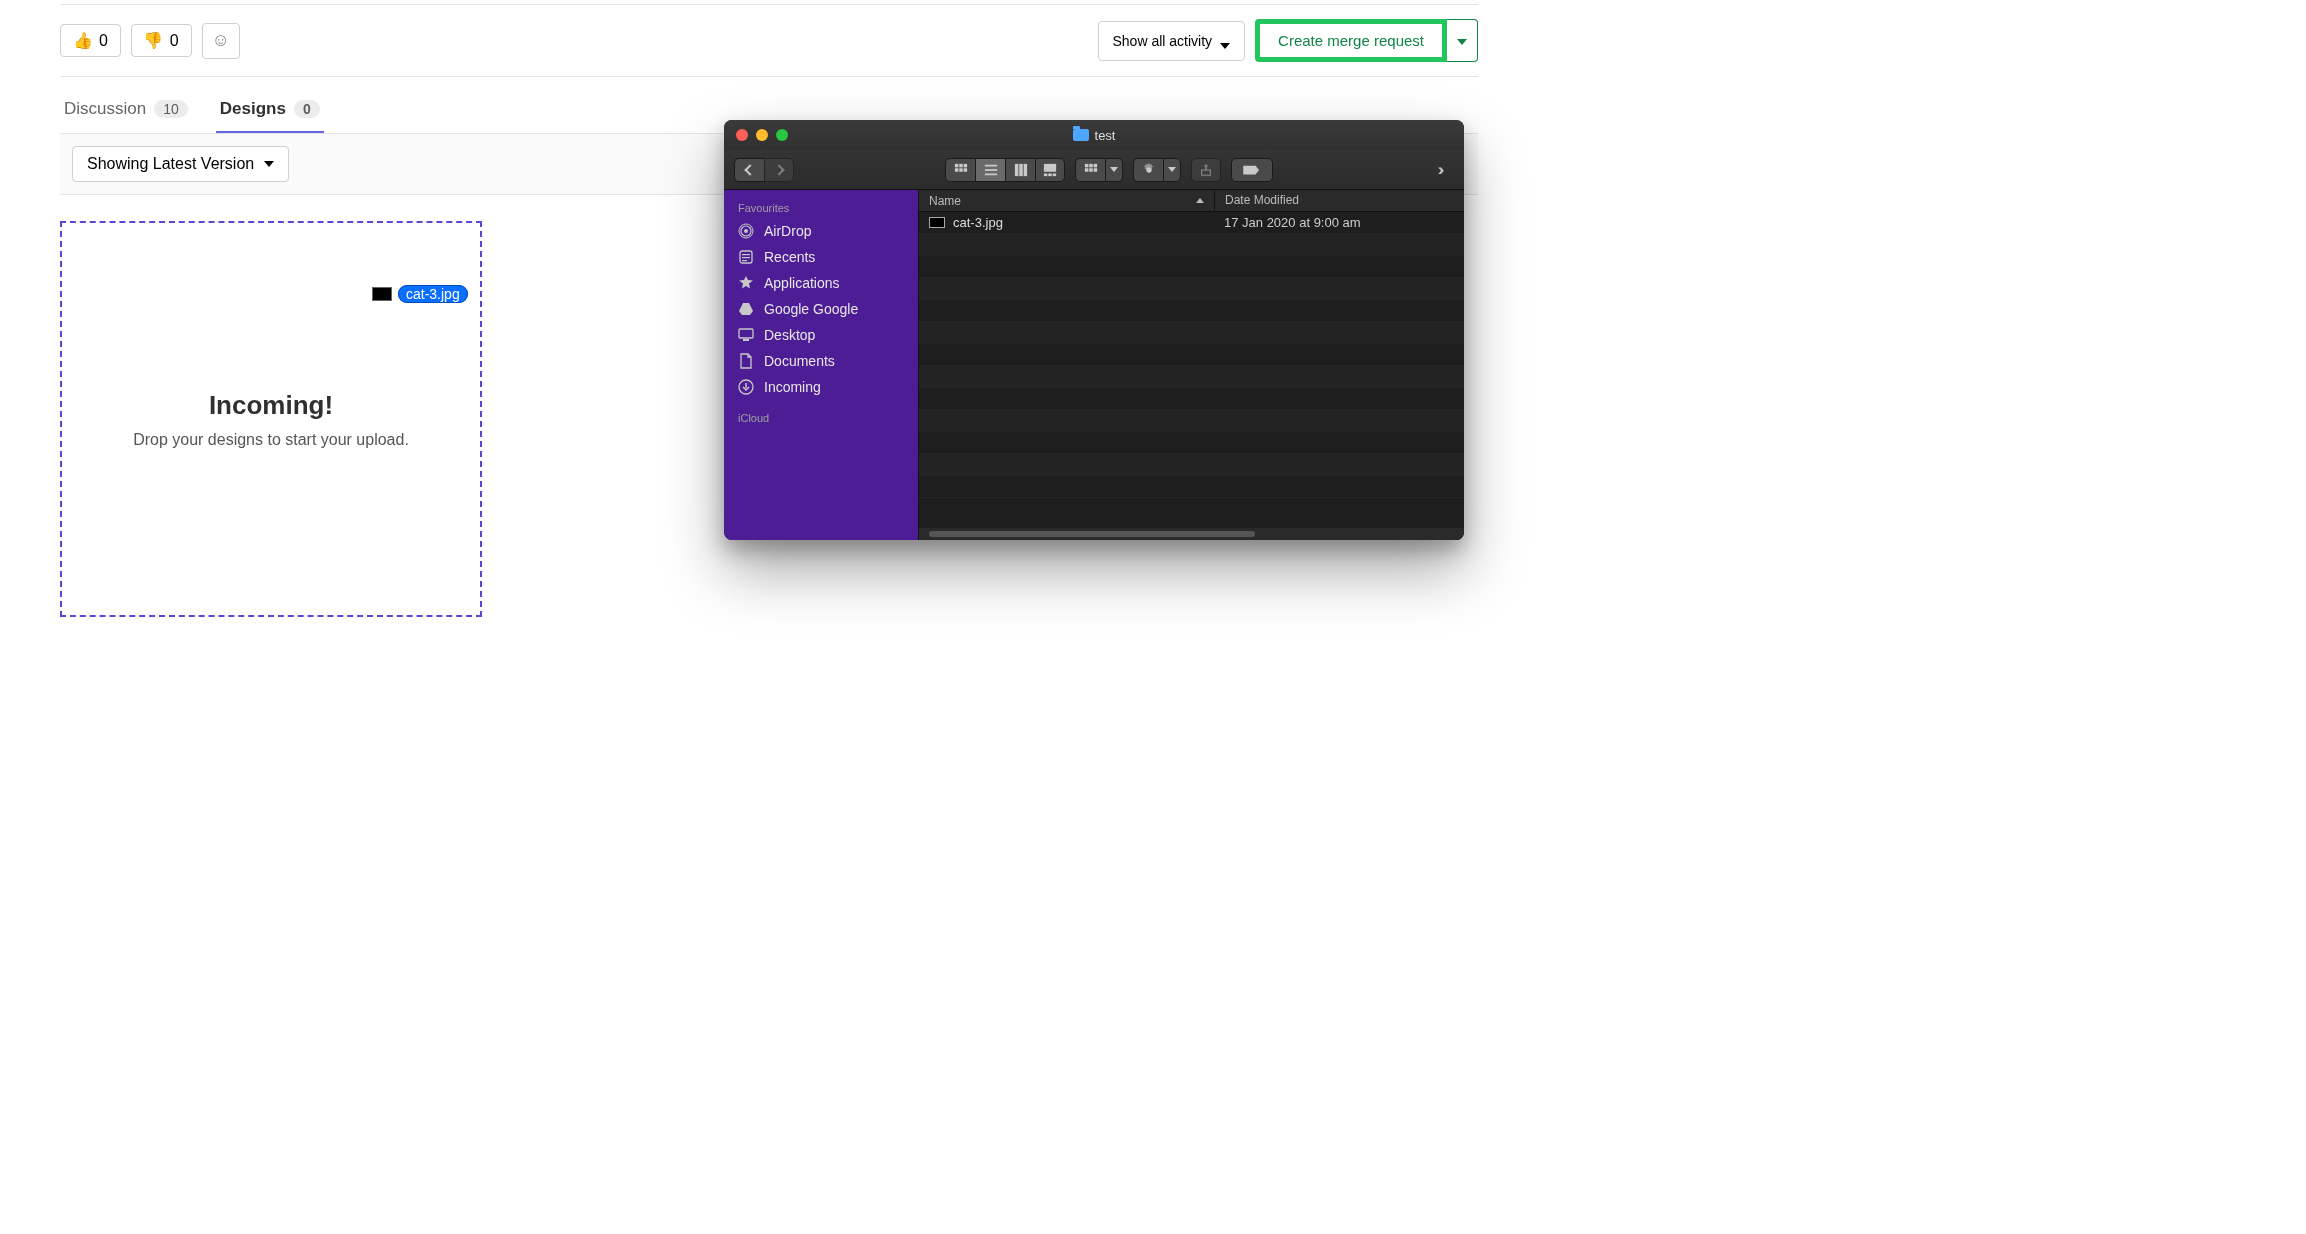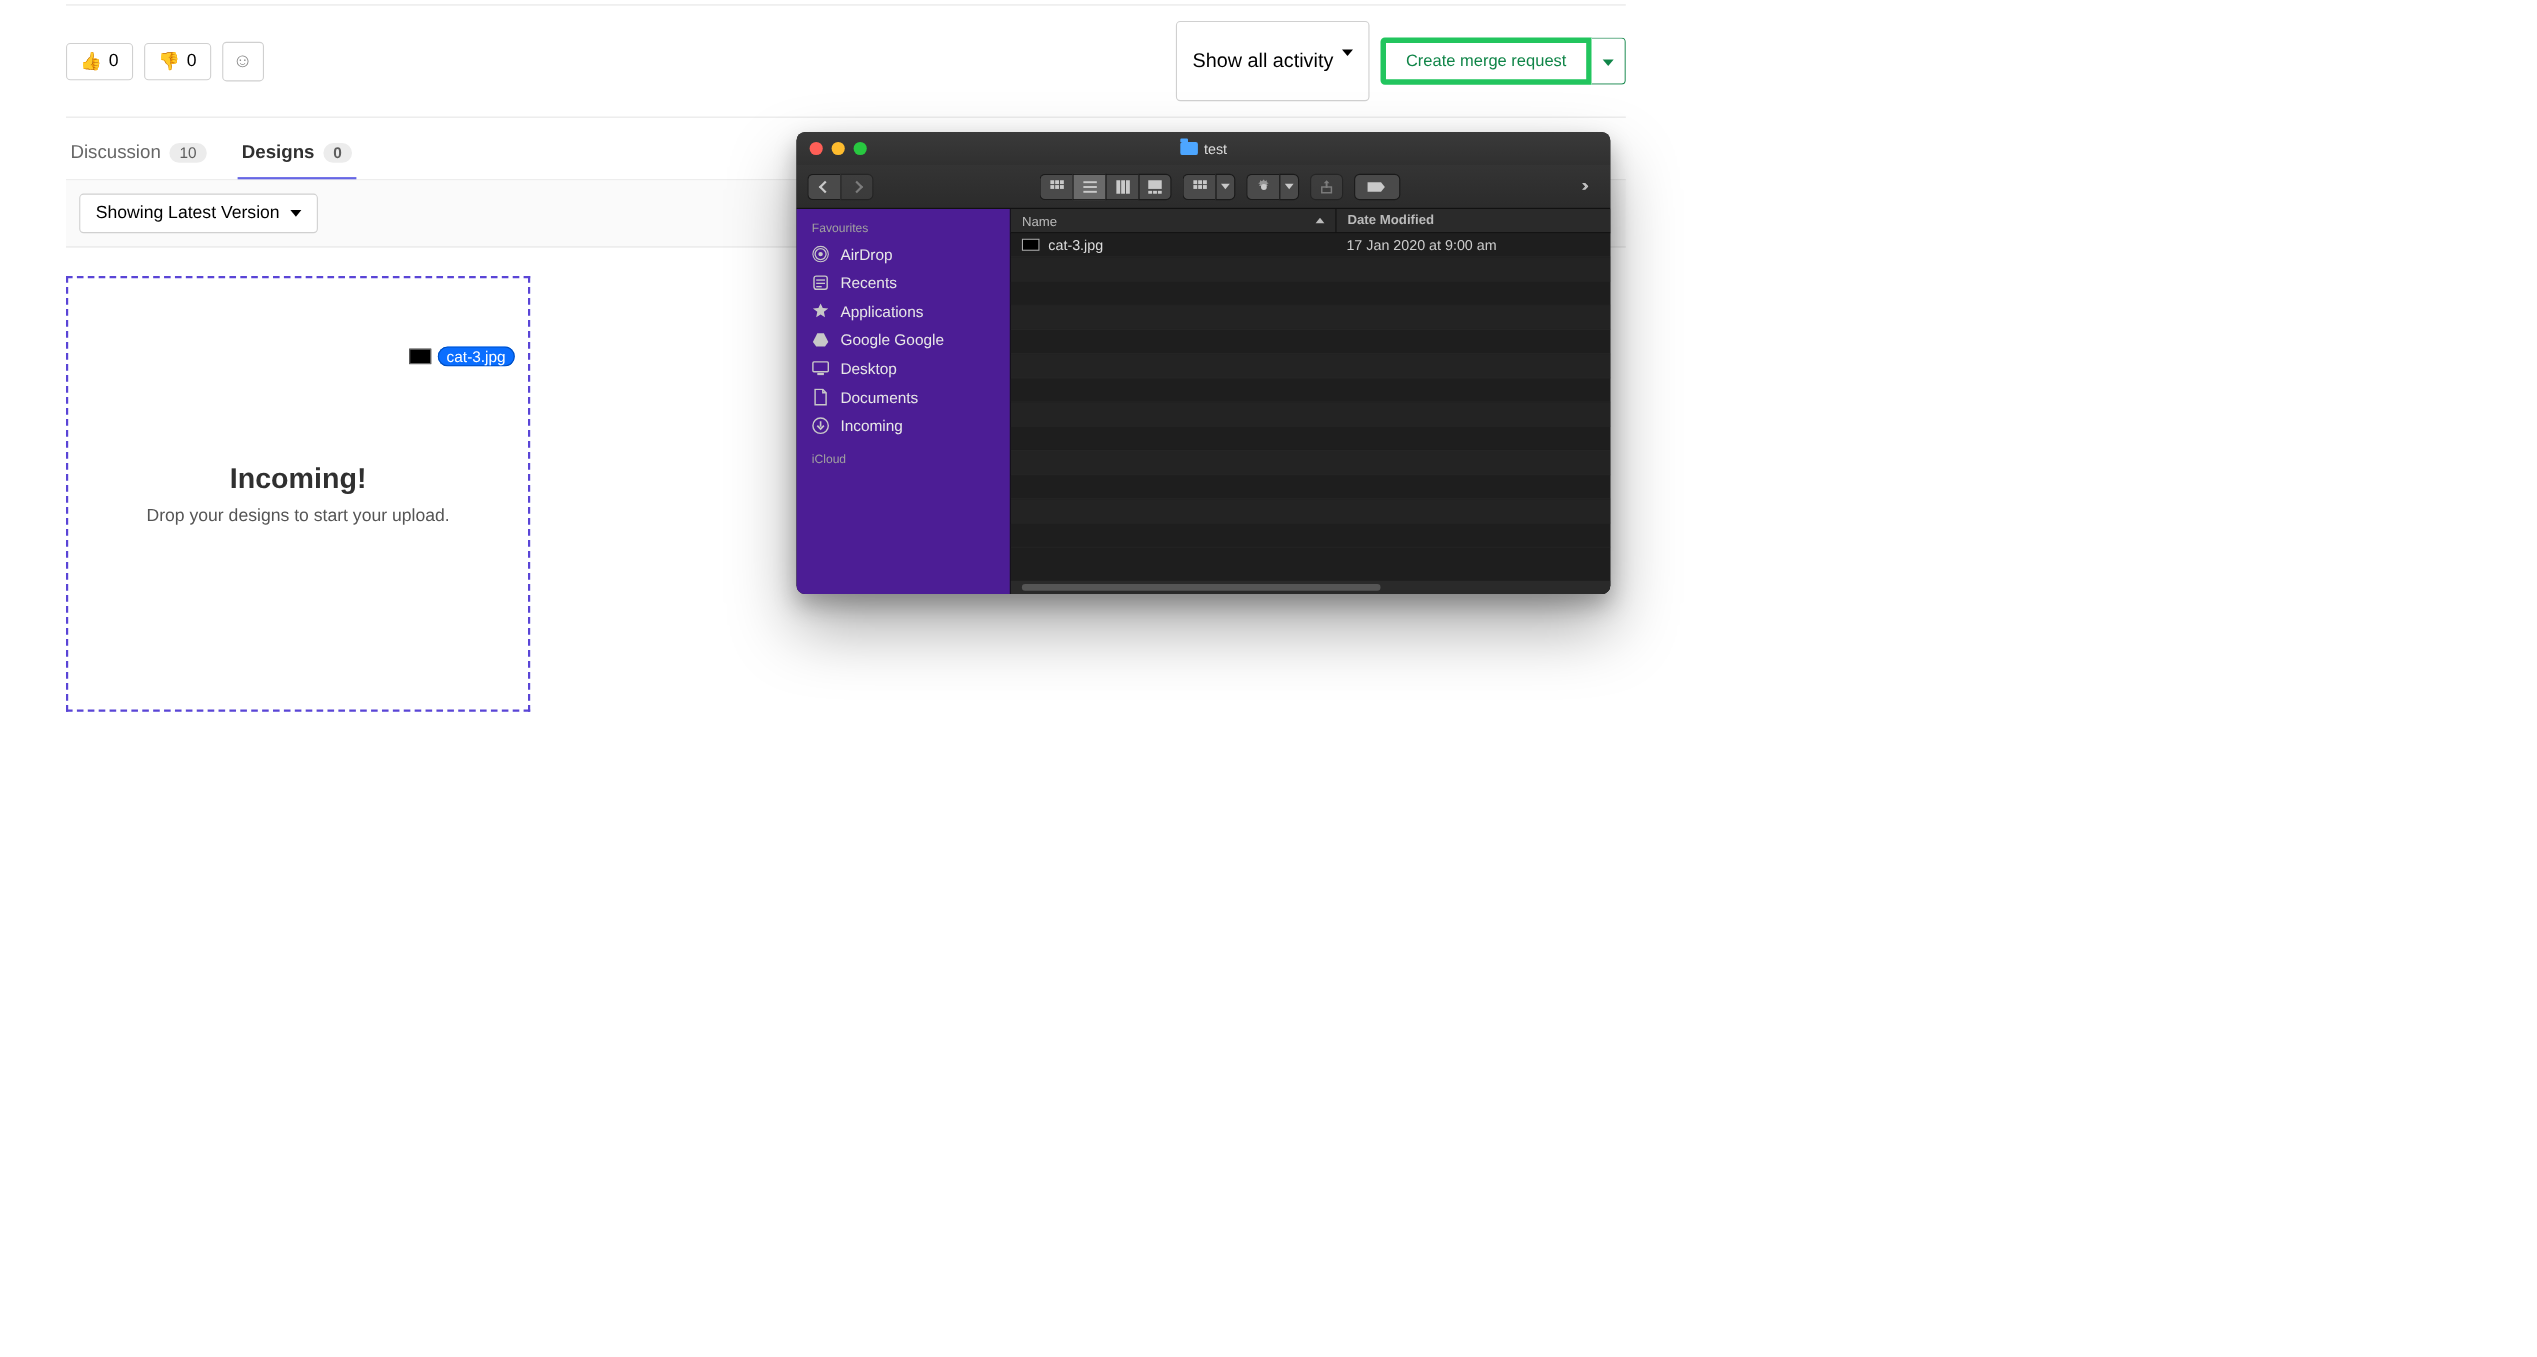--- a/index.html
+++ b/index.html
@@ -47,25 +47,25 @@
     width: 38px; height: 36px;
     display: inline-flex; align-items: center; justify-content: center;
     cursor: pointer;
     font-size: 18px;
     color: #888;
   }
   .activity-dropdown {
     border: 1px solid #d0d0d0;
     background: #fff;
     border-radius: 4px;
-    padding: 25px 14px;
-    font-size: 18px;
+    padding: 11px 14px;
+    font-size: 14px;
     cursor: pointer;
     display: inline-flex;
-    align-items: flex-start;
+    align-items: flex-end;
     gap: 8px;
   }
   .mr-group { display: flex; }
   .create-mr-btn {
     border: 5px solid #22c55e;
     color: #108548;
     background: #fff;
     border-radius: 4px 0 0 4px;
     padding: 8px 18px;
     font-size: 15px;
@@ -276,21 +276,21 @@
   }
   .filelist-header {
     display: flex;
     background: #2a2a2a;
     border-bottom: 1px solid #111;
     font-size: 12px;
     color: #bbb;
     height: 22px;
   }
   .col-name { flex: 1; padding: 3px 10px; display: flex; align-items: center; gap: 6px; }
-  .col-date { width: 250px; padding: 3px 10px; border-left: 1px solid #111; font-weight: bold; }
+  .col-date { width: 250px; padding: 3px 10px; border-left: 1px solid #111; }
   .filelist-rows { flex: 1; overflow: hidden; position: relative; }
   .file-row {
     display: flex;
     height: 22px;
     align-items: center;
     border-bottom: 1px solid #252525;
   }
   .file-row.alt { background: #232323; }
   .file-row .cell-name { flex: 1; padding: 0 10px; display: flex; align-items: center; gap: 8px; }
   .file-row .cell-date { width: 250px; padding: 0 10px; color: #ccc; }

